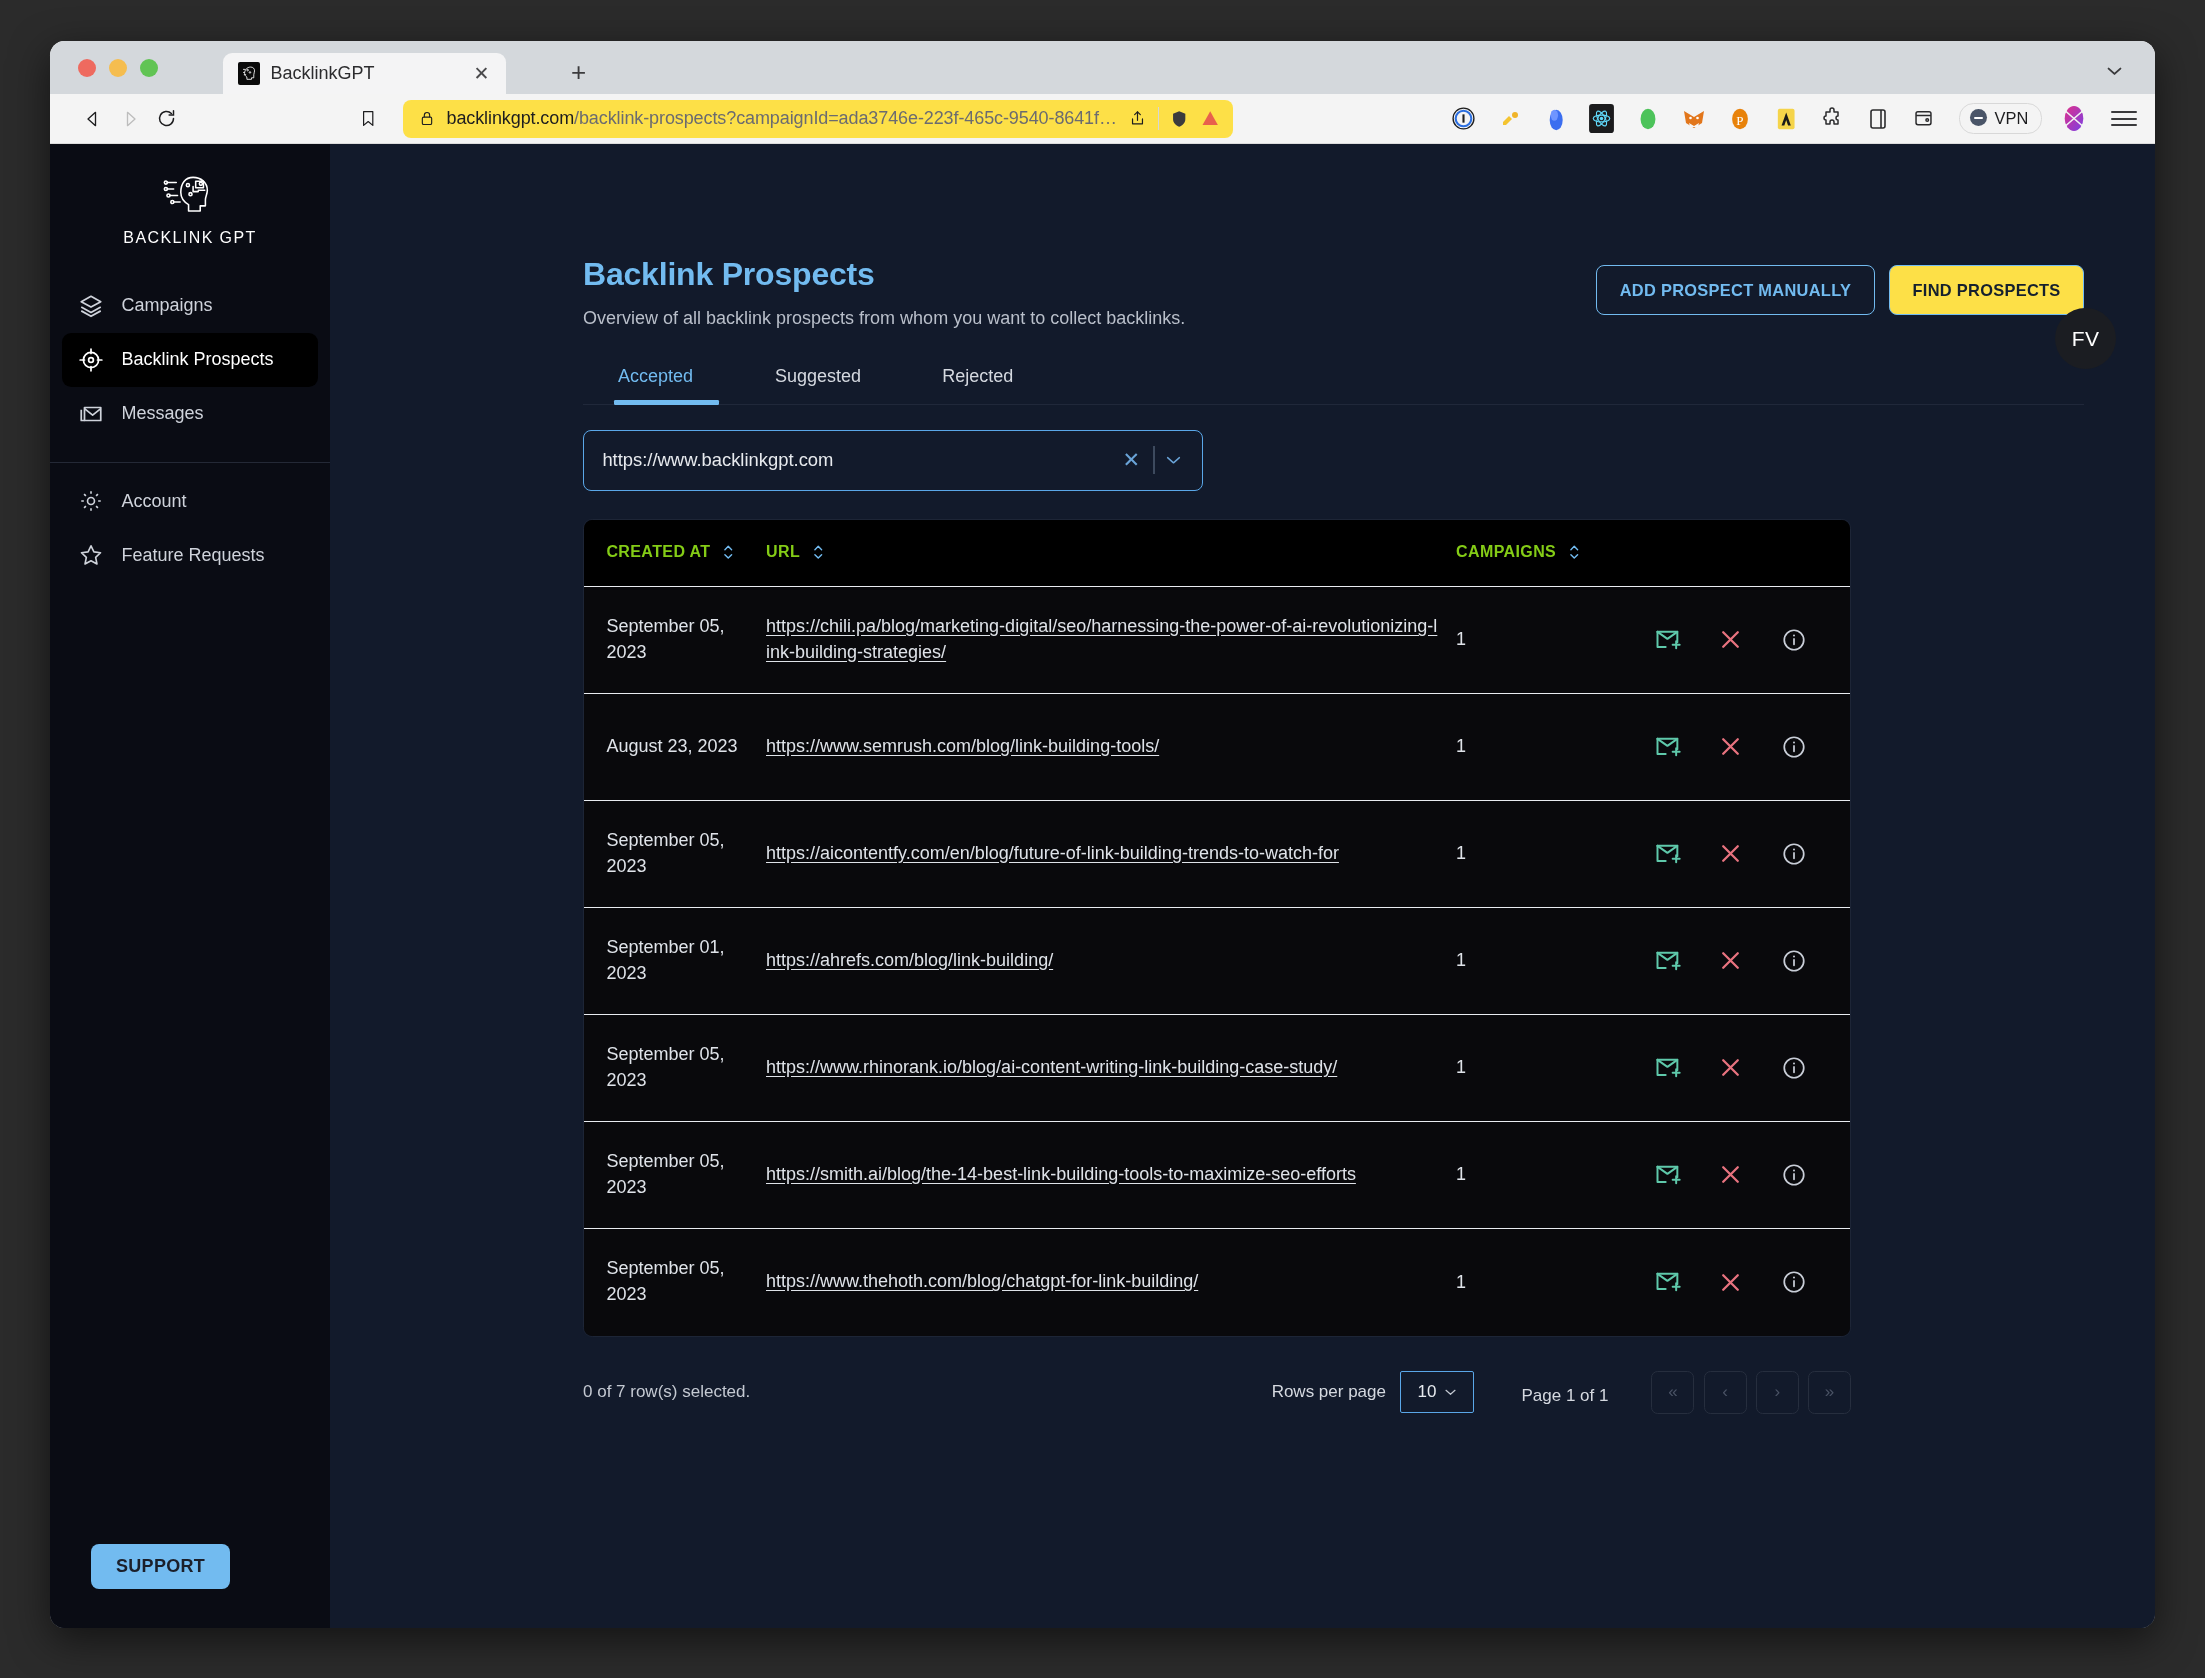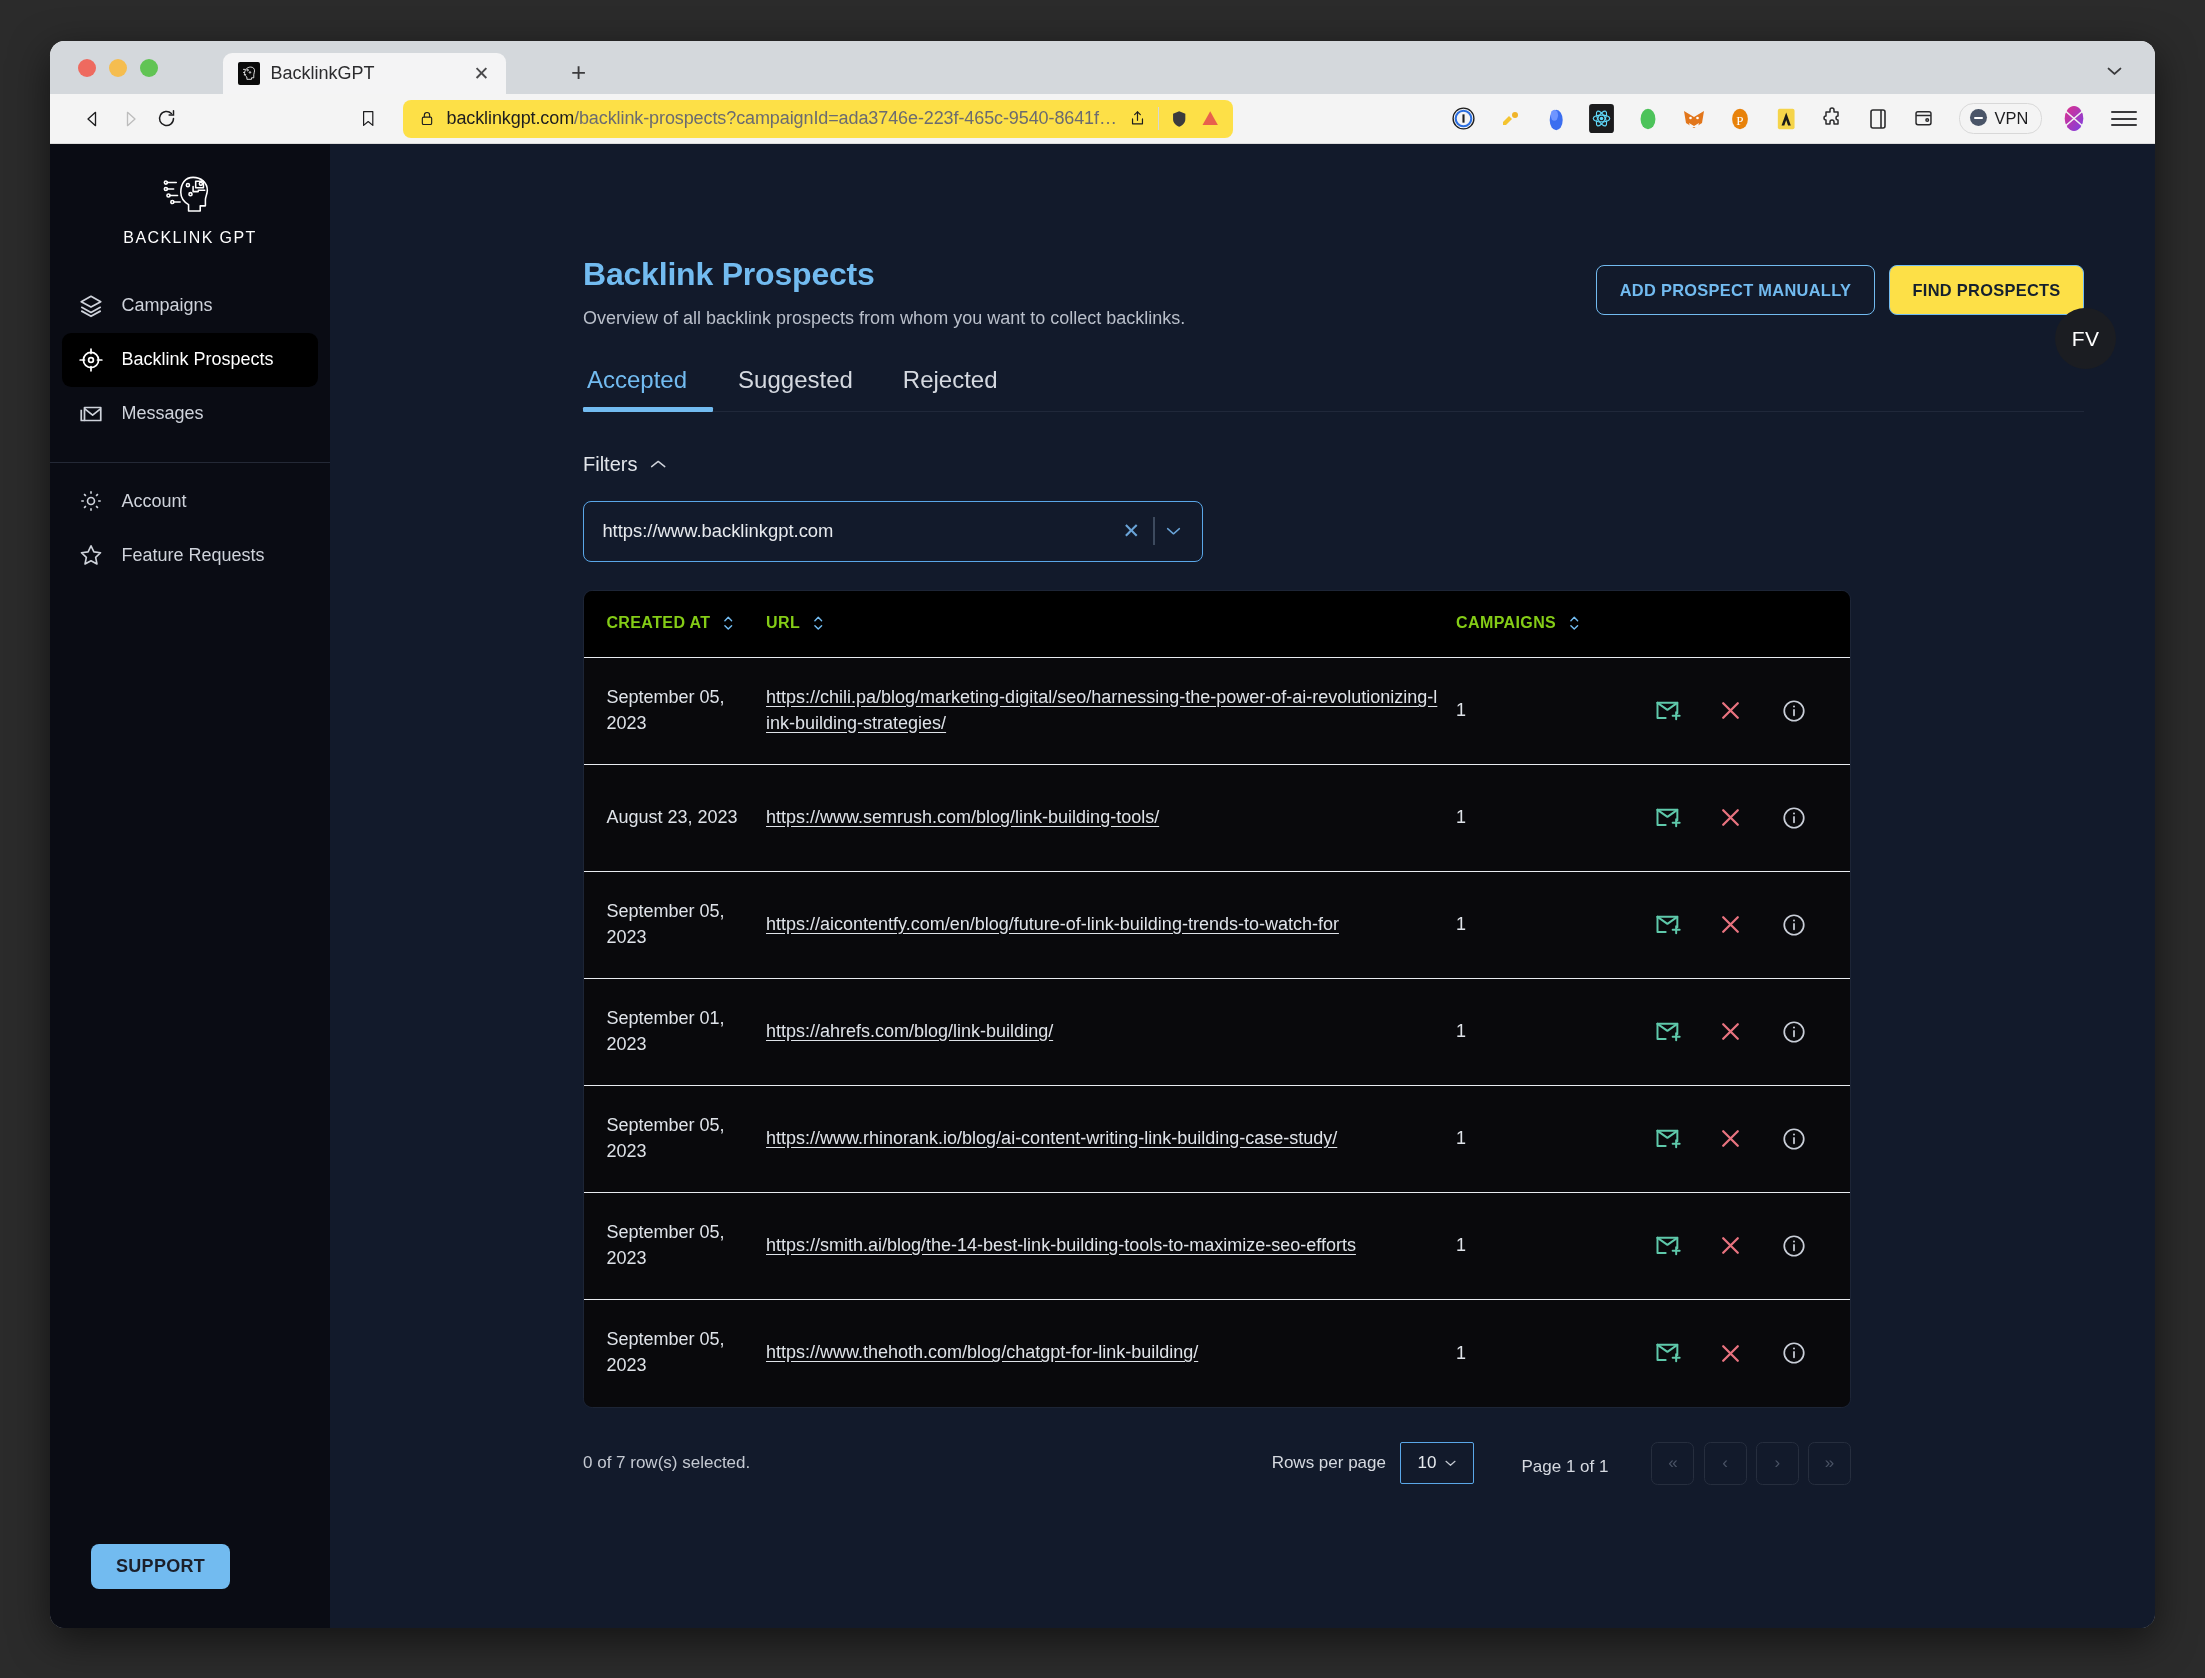--- a/index.html
+++ b/index.html
@@ -211,23 +211,24 @@
   .btn-outline { border: 1.3px solid #72bbf0; color: #72bbf0; background: transparent; }
   .btn-primary { background: #fde047; color: #15202e; border: 1.3px solid #72bbf0; }
 
   .tabs {
     margin-top: 37px;
     display: flex; gap: 0;
     border-bottom: 1.3px solid #20283a;
     position: relative;
   }
   .tab-item {
-    font-size: 24px; color: #d5d9e0;
+    font-size: 18px; color: #d5d9e0;
     padding: 0 25px 17px 25px;
     position: relative;
+    margin-left: 31px;
   }
   .tab-item:first-child { padding-left: 4px; padding-right: 26px; }
   .tab-item.active { color: #72bbf0; }
   .tab-item.active::after {
     content: ""; position: absolute;
     left: 0; right: 0; bottom: -1.3px; height: 4.6px;
     background: #72bbf0; border-radius: 1.3px;
   }
 
   .filters-row {
@@ -597,28 +598,20 @@
             <button class="btn btn-primary">FIND PROSPECTS</button>
           </div>
         </div>
 
         <div class="tabs">
           <div class="tab-item active">Accepted</div>
           <div class="tab-item">Suggested</div>
           <div class="tab-item">Rejected</div>
         </div>
 
-        <div class="filters-row">
-          <span class="filters-label">Filters</span>
-          <span class="chevron-up">
-            <svg width="18.4" height="12" viewBox="0 0 28 18" fill="none" stroke="#cfd3db" stroke-width="2.2" stroke-linecap="round" stroke-linejoin="round">
-                <path d="M4 13l10-8 10 8"></path>
-              </svg>
-          </span>
-        </div>
 
         <div class="search-box">
           <span class="search-value" title="Select campaign">https://www.backlinkgpt.com</span>
           <span class="search-clear">✕</span>
           <span class="search-sep"></span>
           <span class="search-caret">
             <svg width="17" height="10.5" viewBox="0 0 26 16" fill="none" stroke="#6aa4d8" stroke-width="2.2" stroke-linecap="round" stroke-linejoin="round">
                 <path d="M4 4l9 8 9-8"></path>
               </svg>
           </span>

